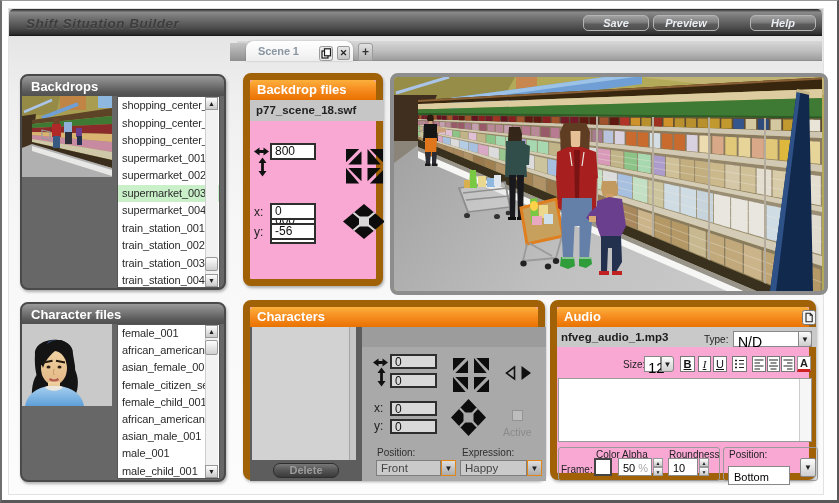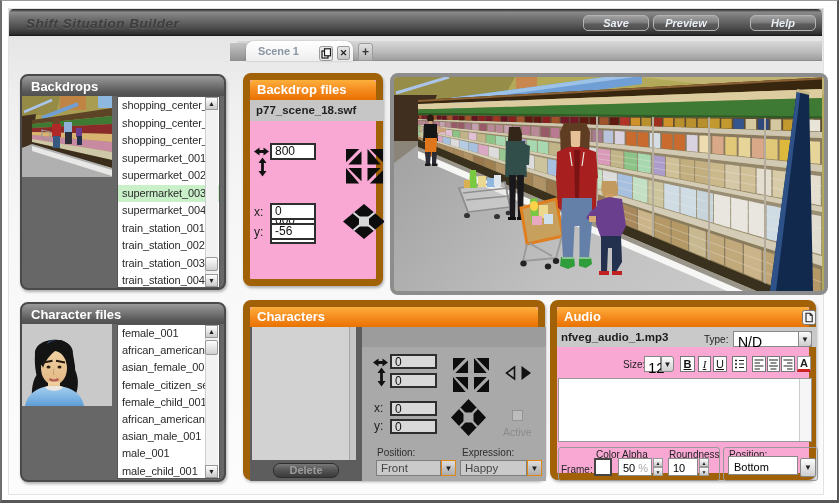--- a/index.html
+++ b/index.html
@@ -626,15 +626,15 @@
   <div class="abs" style="left:61px;top:151px;width:34px;height:18px;background:#fff;border:1px solid #888;font-size:11px;padding:3px 0 4px 4px;">50 <span style="color:#aaa;">%</span></div>
   <div class="abs" style="left:96px;top:151px;width:10px;height:18px;">
       <div class="sbtn" style="left:0;top:0;width:10px;height:9px;font-size:5px;line-height:8px;">▲</div>
       <div class="sbtn" style="left:0;top:9px;width:10px;height:9px;font-size:5px;line-height:8px;">▼</div>
     </div>
   <div class="abs" style="left:111px;top:151px;width:30px;height:18px;background:#fff;border:1px solid #888;font-size:11px;padding:3px 0 0 4px;">10</div>
   <div class="abs" style="left:142px;top:151px;width:10px;height:18px;">
       <div class="sbtn" style="left:0;top:0;width:10px;height:9px;font-size:5px;line-height:8px;">▲</div>
       <div class="sbtn" style="left:0;top:9px;width:10px;height:9px;font-size:5px;line-height:8px;">▼</div>
     </div>
-  <div class="abs" style="left:171px;top:149px;width:70px;height:19px;background:#fff;border:1px solid #888;font-size:11px;padding:4px 0 0 5px;">Bottom</div>
+  <div class="abs" style="left:171px;top:159px;width:62px;height:19px;background:#fff;border:1px solid #888;font-size:11px;padding:4px 0 0 5px;">Bottom</div>
   <div class="abs" style="left:243px;top:151px;width:16px;height:19px;background:linear-gradient(180deg,#fcfcfc,#cecece);border:1px solid #888;border-radius:2px;color:#222;font-size:8px;text-align:center;line-height:17px;">▼</div>
 </div>
 
 </body></html>

